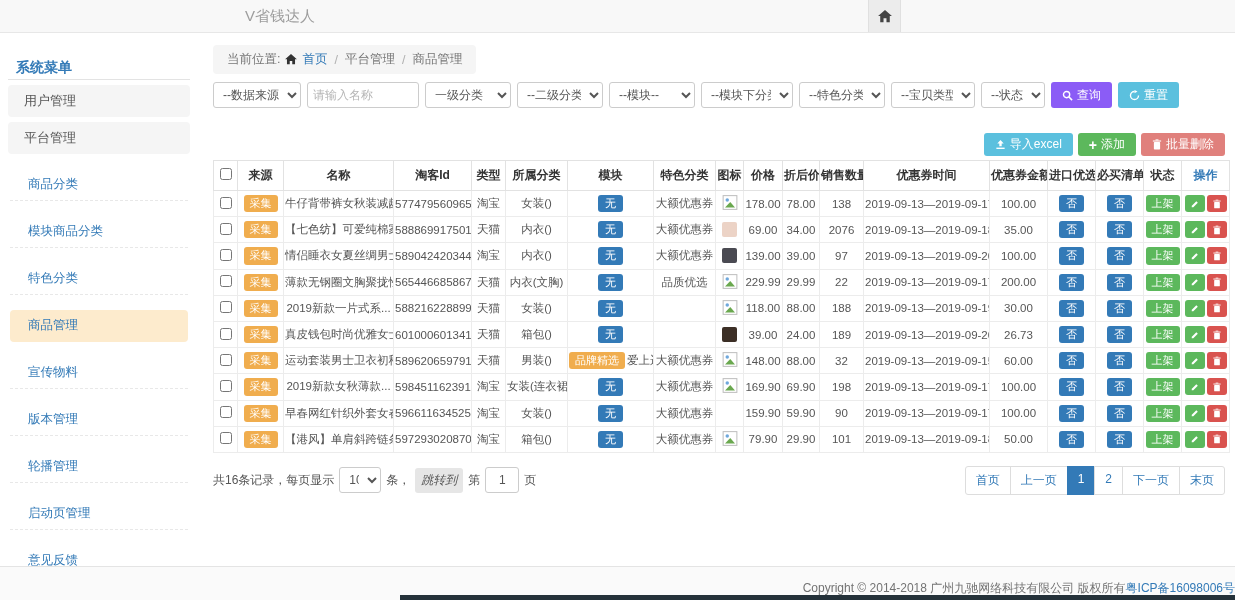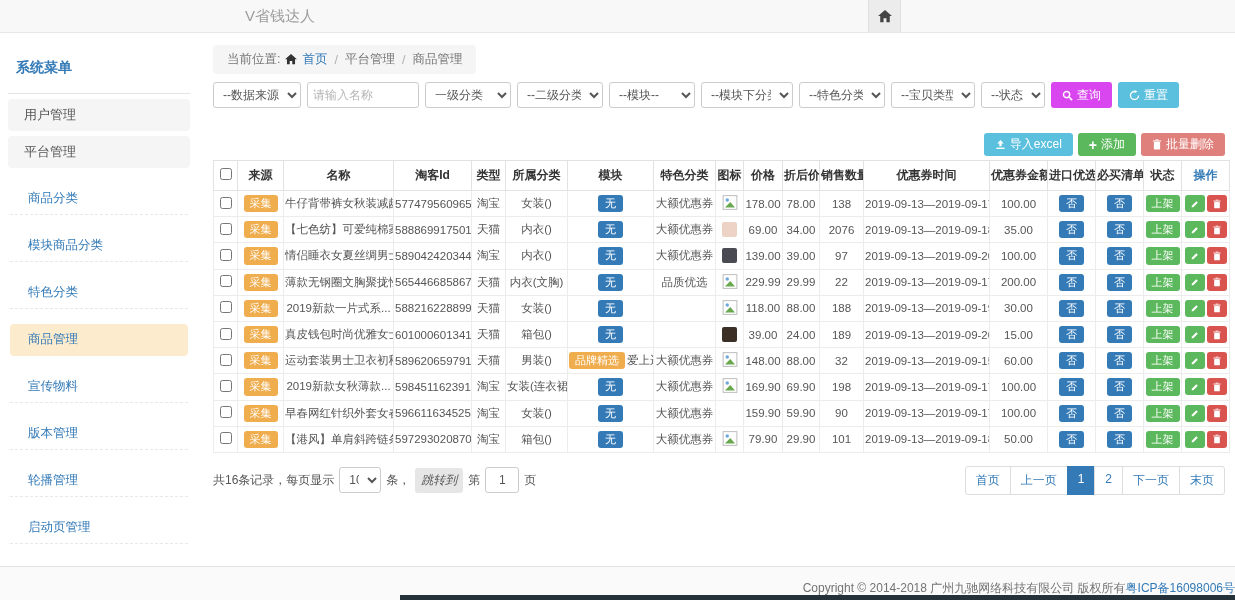--- a/index.html
+++ b/index.html
@@ -13,21 +13,21 @@
   .topbar { position:absolute; top:0; left:0; right:0; height:33px;
     background:#f8f8f8; border-bottom:1px solid #e7e7e7; z-index:30; }
   .brand { position:absolute; left:245px; top:0; line-height:32px; font-size:15px; color:#9d9d9d; }
   .home-box { position:absolute; left:868px; top:0; width:33px; height:32px;
     background:#ececec; border-left:1px solid #e0e0e0; border-right:1px solid #e0e0e0;
     display:flex; align-items:center; justify-content:center; cursor:pointer; }
   .welcome { position:absolute; left:905px; top:0; line-height:32px; font-size:12.5px; color:#555; cursor:pointer; }
   .welcome .caret { font-size:10px; color:#555; margin-left:3px; }
   
   .sidebar { position:absolute; left:8px; top:46px; width:182px; height:520px; overflow:hidden; z-index:5; }
-  .side-title { color:#337ab7; font-weight:bold; font-size:14px; padding:13px 8px 16px 8px; border-bottom:1px solid #e3e3e3; }
+  .side-title { color:#337ab7; font-weight:bold; font-size:14px; padding:13px 8px 2px 8px; border-bottom:1px solid #e3e3e3; }
   .side-group { background:#f5f5f5; border-radius:4px; margin-top:5px; padding:7px 16px;
     font-size:13px; color:#555; cursor:pointer; }
   .side-sub { color:#337ab7; font-size:12.5px; padding:7px 18px; margin:15px 2px;
     border-bottom:1px dashed #e8e8e8; cursor:pointer; background:#fff; }
   .side-sub.active { background:#fdebcd; border-radius:4px; border-bottom-color:transparent; }
   
   .main { position:absolute; left:213px; top:45px; width:1012px; z-index:4; }
   .breadcrumb { display:inline-flex; align-items:center; gap:5px; background:#f5f5f5;
     border-radius:4px; padding:6px 14px; font-size:12.5px; color:#777; }
   .breadcrumb a { color:#337ab7; text-decoration:none; cursor:pointer; }
@@ -35,21 +35,21 @@
   .filters { margin-top:8px; display:flex; align-items:center; gap:6px; flex-wrap:nowrap; }
   .filter-controls { display:flex; align-items:center; gap:6px; }
   .f-select, .f-input, .page-size, .jump-input {
     height:26px; border:1px solid #ccc; border-radius:3px; background:#fff;
     font-size:12px; color:#555; padding:0 5px; font-family:"Liberation Sans",sans-serif; }
   .f-input::placeholder { color:#b6b6b6; }
   .btn { height:26px; border:none; border-radius:3px; color:#fff; font-size:12px;
     padding:0 11px; display:inline-flex; align-items:center; gap:4px; cursor:pointer;
     font-family:"Liberation Sans",sans-serif; }
   .btn svg { display:block; }
-  .btn-query { background:#d946ef; }
+  .btn-query { background:#8b5cf6; }
   .btn-reset { background:#5bc0de; }
   .toolbar { margin-top:25px; display:flex; justify-content:flex-end; gap:5px; }
   .btn-import { background:#5bc0de; height:23px; }
   .btn-add { background:#5cb85c; height:23px; }
   .btn-add .plus { font-size:14px; font-weight:bold; line-height:1; }
   .btn-del { background:#e0807c; height:23px; }
   
   table.grid { width:100%; border-collapse:collapse; table-layout:fixed; margin-top:4px; }
   .grid th { border:1px solid #e2e2e2; background:#ffffff; font-size:12px; color:#333;
     font-weight:bold; padding:6px 1px; white-space:nowrap; overflow:hidden; }
@@ -399,21 +399,21 @@
           <td>601000601341</td>
           <td>天猫</td>
           <td>箱包()</td>
           <td><span class="badge badge-blue">无</span></td>
           <td></td>
           <td><span class="thumb" style="background: rgb(60, 47, 38);"></span></td>
           <td>39.00</td>
           <td>24.00</td>
           <td>189</td>
           <td>2019-09-13—2019-09-20</td>
-          <td>15.00</td>
+          <td>26.73</td>
           <td><span class="badge badge-blue">否</span></td>
           <td><span class="badge badge-blue">否</span></td>
           <td><span class="badge badge-green">上架</span></td>
           <td><button class="op-btn op-edit">
               <svg width="10" height="10" viewBox="0 0 12 12">
                 <path d="M2.2 8 L7.6 2.6 L9.4 4.4 L4 9.8 L2 10 Z" fill="#fff"></path>
               </svg>
             </button><button class="op-btn op-del">
               <svg width="10" height="10" viewBox="0 0 12 12">
                 <rect x="2.6" y="3.6" width="6.8" height="7.6" rx="0.8" fill="#fff"></rect>

